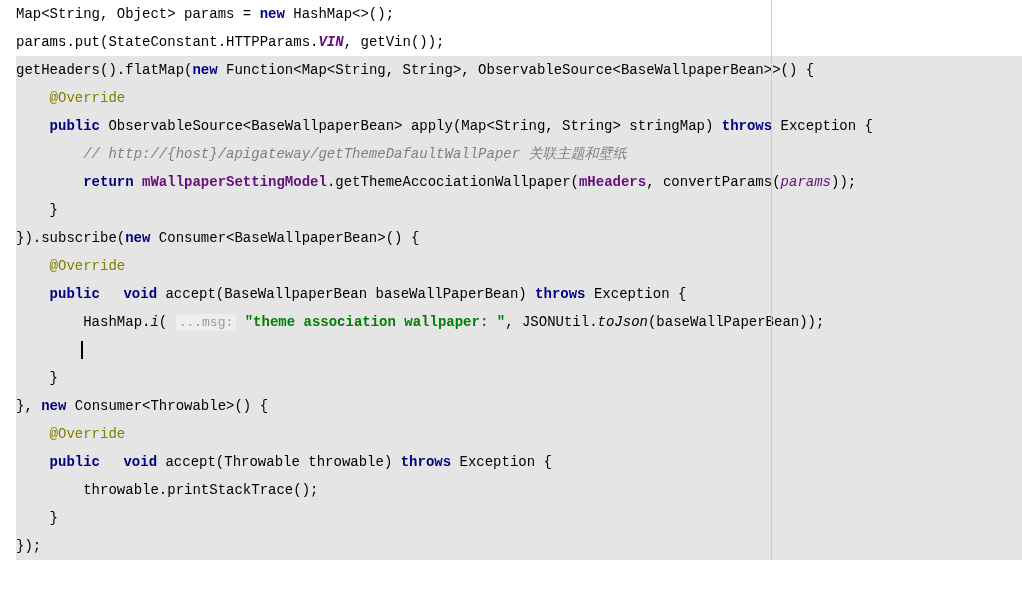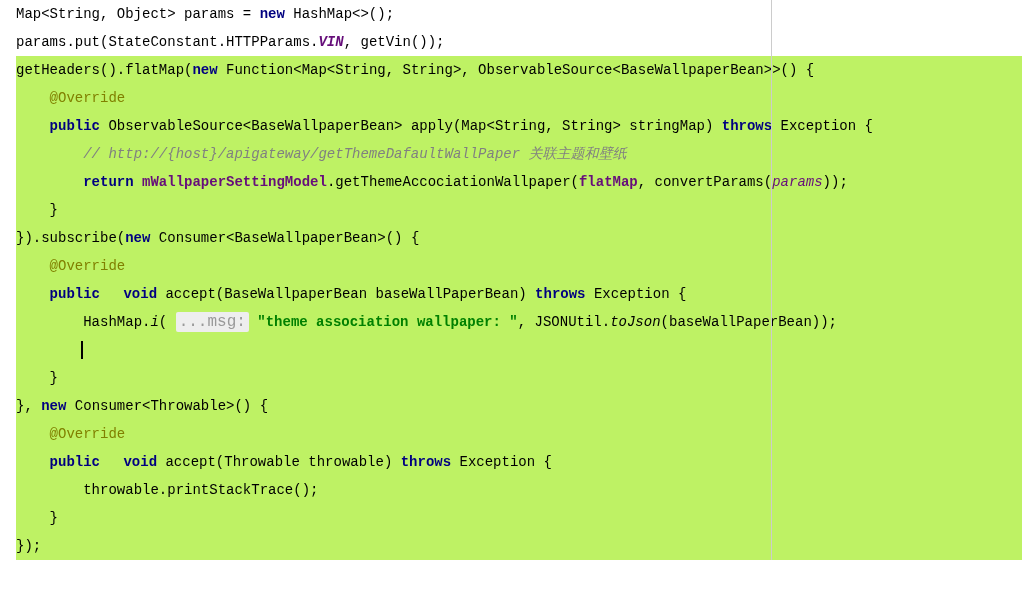--- a/index.html
+++ b/index.html
@@ -19,21 +19,21 @@
     }
     .editor {
       padding-left: 16px;
       position: relative;
     }
     .line {
       white-space: pre;
       height: 28px;
     }
     .highlighted {
-      background: #bef264;
+      background: #e5e5e5;
     }
     .right-border {
       position: absolute;
       right: 250px;
       top: 0;
       bottom: 0;
       width: 1px;
       background: #cccccc;
       z-index: 1;
     }
@@ -45,21 +45,21 @@
     .type { color: #000000; }
     .static-field { color: #660e7a; font-style: italic; text-align: right; }
     .constant { color: #660e7a; font-weight: bold; font-style: italic; }
     .annotation { color: #808000; text-align: right; }
     .string { color: #008000; font-weight: bold; }
     .comment { color: #808080; font-style: italic; }
     .todo-comment { color: #0073bf; font-style: italic; font-weight: bold; }
     .param-hint { 
       background: #eeeeee; 
       color: #999999; 
-      font-size: 16px;
+      font-size: 13px;
       padding: 1px 3px;
       border-radius: 2px;
     }
     .field { color: #660e7a; font-weight: bold; }
     .static-method { color: #000000; font-style: italic; }
     .cursor {
       display: inline-block;
       width: 2px;
       height: 18px;
       background: #000000;
@@ -78,21 +78,21 @@
   <div class="line"><span>params.put(</span><span class="type">StateConstant</span><span>.</span><span class="type">HTTPParams</span><span>.</span><span class="constant">VIN</span><span>, getVin());</span></div>
 
   <div class="line highlighted"><span>getHeaders().flatMap(</span><span class="kw-new">new</span><span> Function&lt;Map&lt;String, String&gt;, ObservableSource&lt;BaseWallpaperBean&gt;&gt;() {</span></div>
 
   <div class="line highlighted"><span>    </span><span class="annotation">@Override</span></div>
 
   <div class="line highlighted"><span>    </span><span class="kw-public">public</span><span> ObservableSource&lt;BaseWallpaperBean&gt; apply(Map&lt;String, String&gt; stringMap) </span><span class="kw-throws">throws</span><span> Exception {</span></div>
 
   <div class="line highlighted"><span>        </span><span class="comment">// http://{host}/apigateway/getThemeDafaultWallPaper 关联主题和壁纸</span></div>
 
-  <div class="line highlighted"><span>        </span><span class="kw-return">return</span><span> </span><span class="field">mWallpaperSettingModel</span><span>.getThemeAccociationWallpaper(</span><span class="field">flatMap</span><span>, convertParams(</span><span class="static-field">params</span><span>));</span></div>
+  <div class="line highlighted"><span>        </span><span class="kw-return">return</span><span> </span><span class="field">mWallpaperSettingModel</span><span>.getThemeAccociationWallpaper(</span><span class="field">mHeaders</span><span>, convertParams(</span><span class="static-field">params</span><span>));</span></div>
 
   <div class="line highlighted"><span>    </span><span>}</span></div>
 
   <div class="line highlighted"><span>}).subscribe(</span><span class="kw-new">new</span><span> Consumer&lt;BaseWallpaperBean&gt;() {</span></div>
 
   <div class="line highlighted"><span>    </span><span class="annotation">@Override</span></div>
 
   <div class="line highlighted"><span>    </span><span class="kw-public">public</span><span> </span><span class="kw-void">void</span><span> accept(BaseWallpaperBean baseWallPaperBean) </span><span class="kw-throws">throws</span><span> Exception {</span></div>
 
   <div class="line highlighted"><span>        </span><span>HashMap.</span><span class="static-method">i</span><span>( </span><span class="param-hint">...msg:</span><span> </span><span class="string">"theme association wallpaper: "</span><span>, JSONUtil.</span><span class="static-method">toJson</span><span>(baseWallPaperBean));</span></div>

